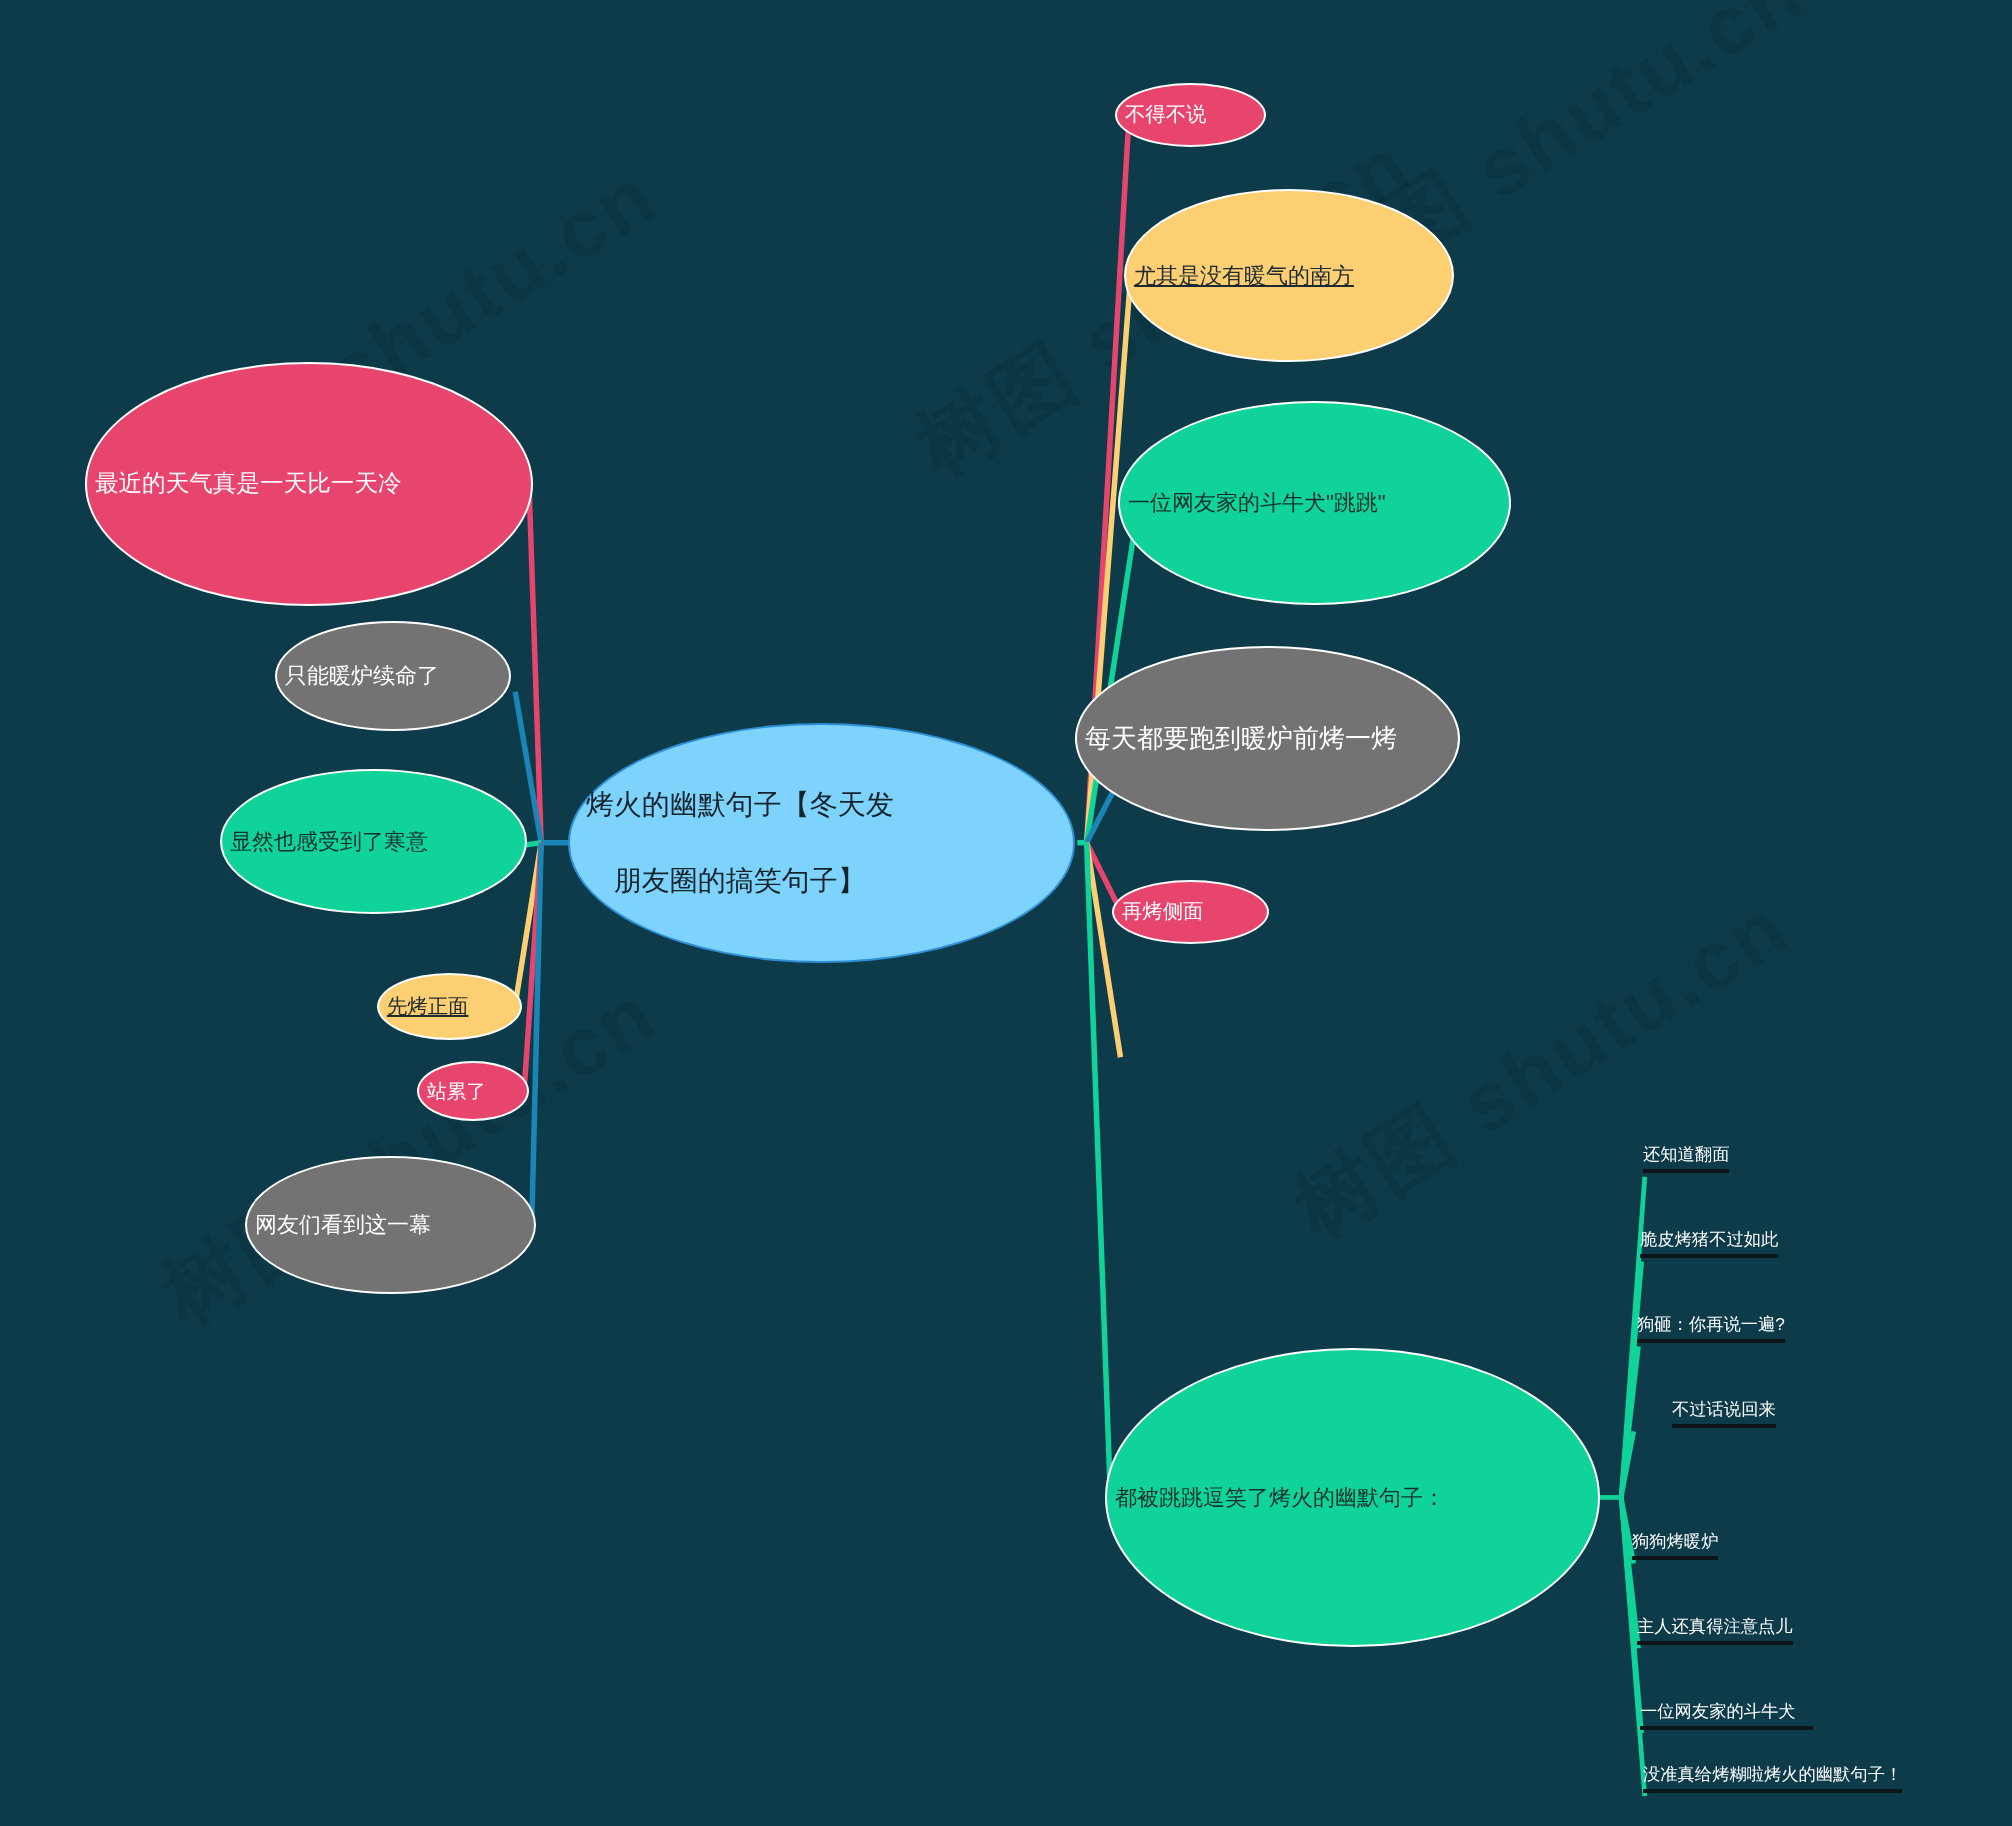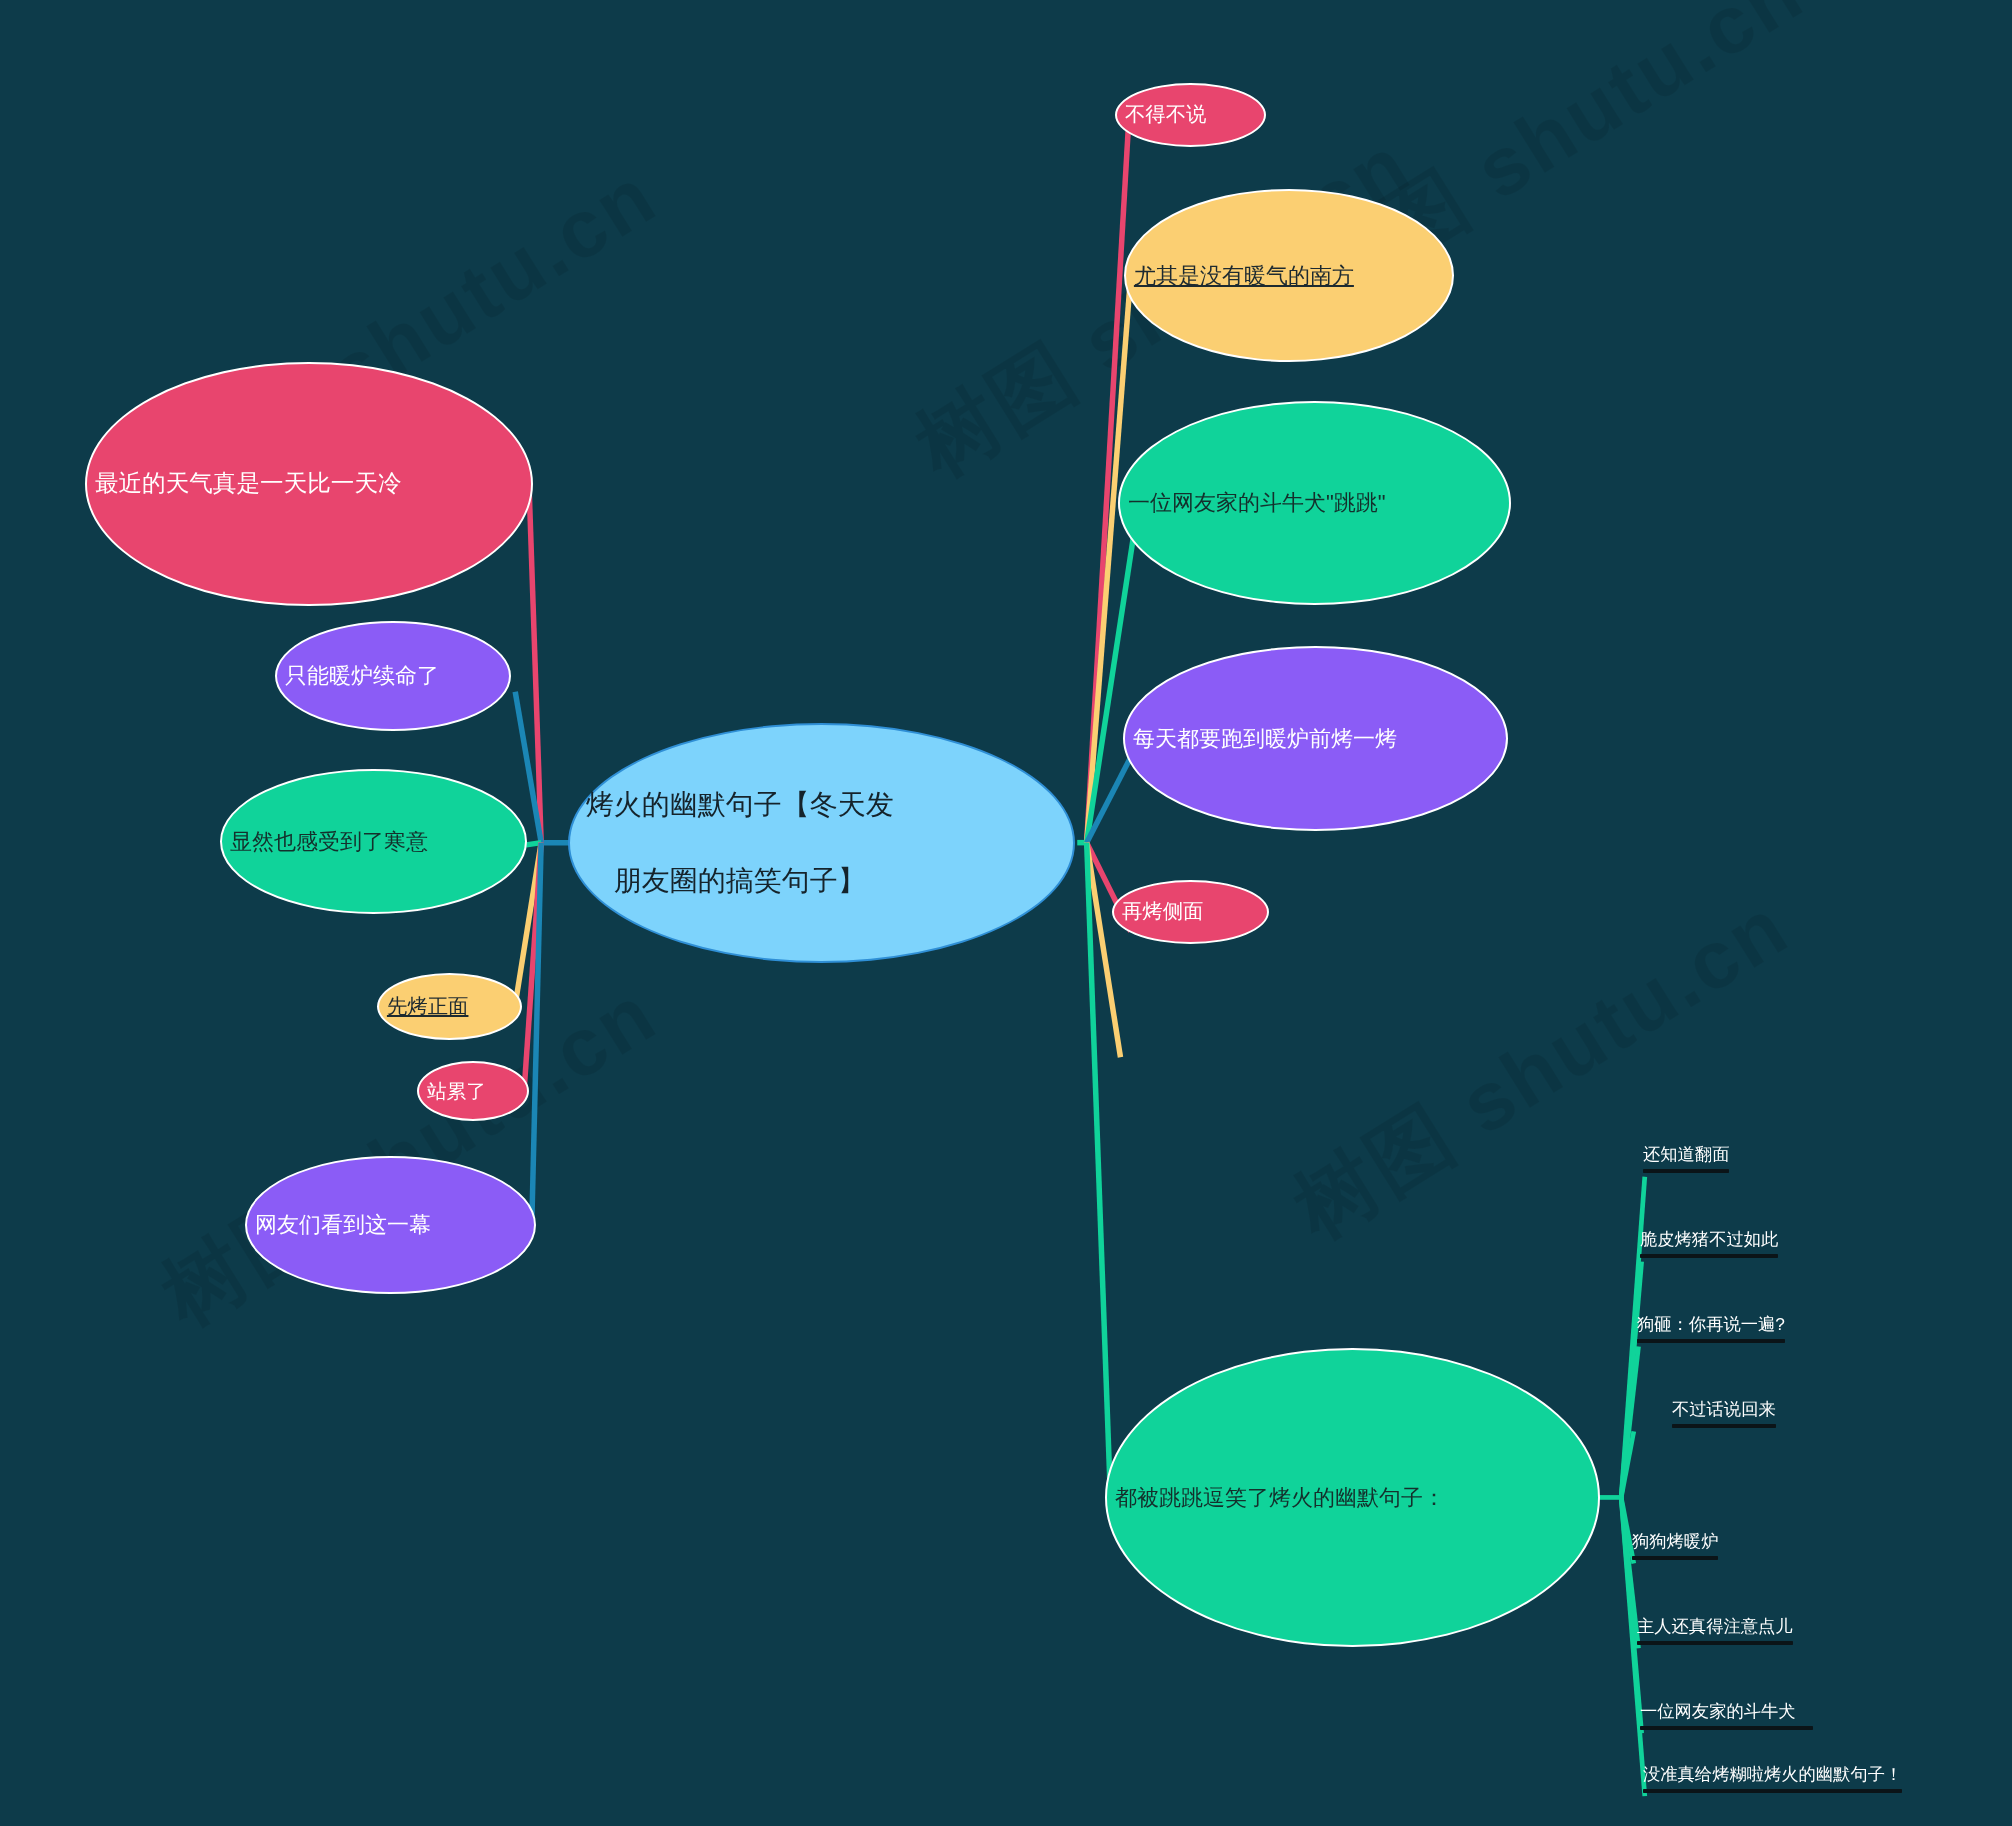--- a/index.html
+++ b/index.html
@@ -55,21 +55,21 @@
   .node span{display:block;padding:0 7.9px;}
   .n-center{
     background:#7dd3fc;
     border:2.4px solid #2f8fd6;
     color:#15232b;
     font-size:28px;
   }
   .c-pink{background:#e8456e;border:2.4px solid #ffffff;color:#ffffff;}
   .c-yellow{background:#fbcf72;border:2.4px solid #ffffff;color:#1d2a30;text-decoration:underline;}
   .c-green{background:#10d39a;border:2.4px solid #ffffff;color:#14302c;}
-  .c-blue{background:#8b5cf6;border:2.4px solid #ffffff;color:#ffffff;}
+  .c-blue{background:#737373;border:2.4px solid #ffffff;color:#ffffff;}
 
   
   .leaf{
     position:absolute;
     z-index:20;
     color:#ffffff;
     font-size:17.3px;
     white-space:nowrap;
     line-height:1;
   }
@@ -173,21 +173,21 @@
   </div>
 
   <div class="node c-yellow" style="left:1124px; top:189px; width:330px; height:173px; font-size:22px;">
     <span>尤其是没有暖气的南方</span>
   </div>
 
   <div class="node c-green" style="left:1118px; top:401px; width:393px; height:204px; font-size:22px;">
     <span>一位网友家的斗牛犬"跳跳"</span>
   </div>
 
-  <div class="node c-blue" style="left:1123px; top:646px; width:385px; height:185px; font-size:22px;">
+  <div class="node c-blue" style="left:1075px; top:646px; width:385px; height:185px; font-size:26px;">
     <span>每天都要跑到暖炉前烤一烤</span>
   </div>
 
   <div class="node c-pink" style="left:1112px; top:880px; width:157px; height:64px; font-size:20.4px;">
     <span>再烤侧面</span>
   </div>
 
 
   <div class="node c-green" style="left:1105px; top:1348px; width:495px; height:299px; font-size:22px;">
     <span>都被跳跳逗笑了烤火的幽默句子：</span>

